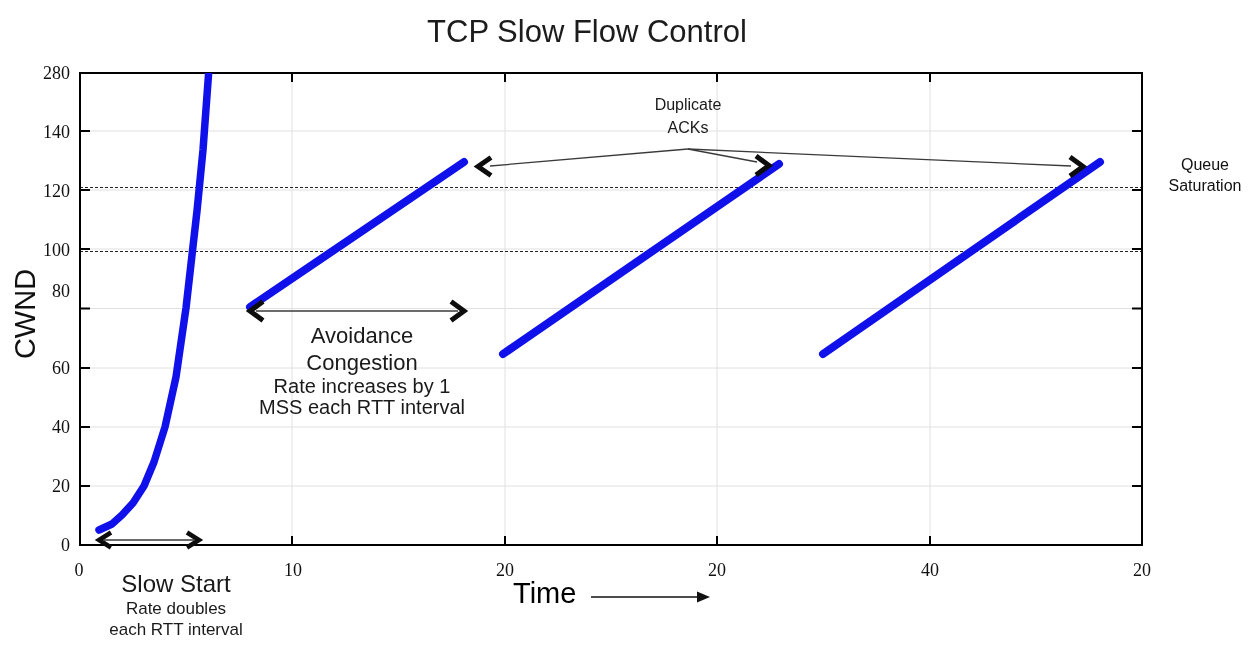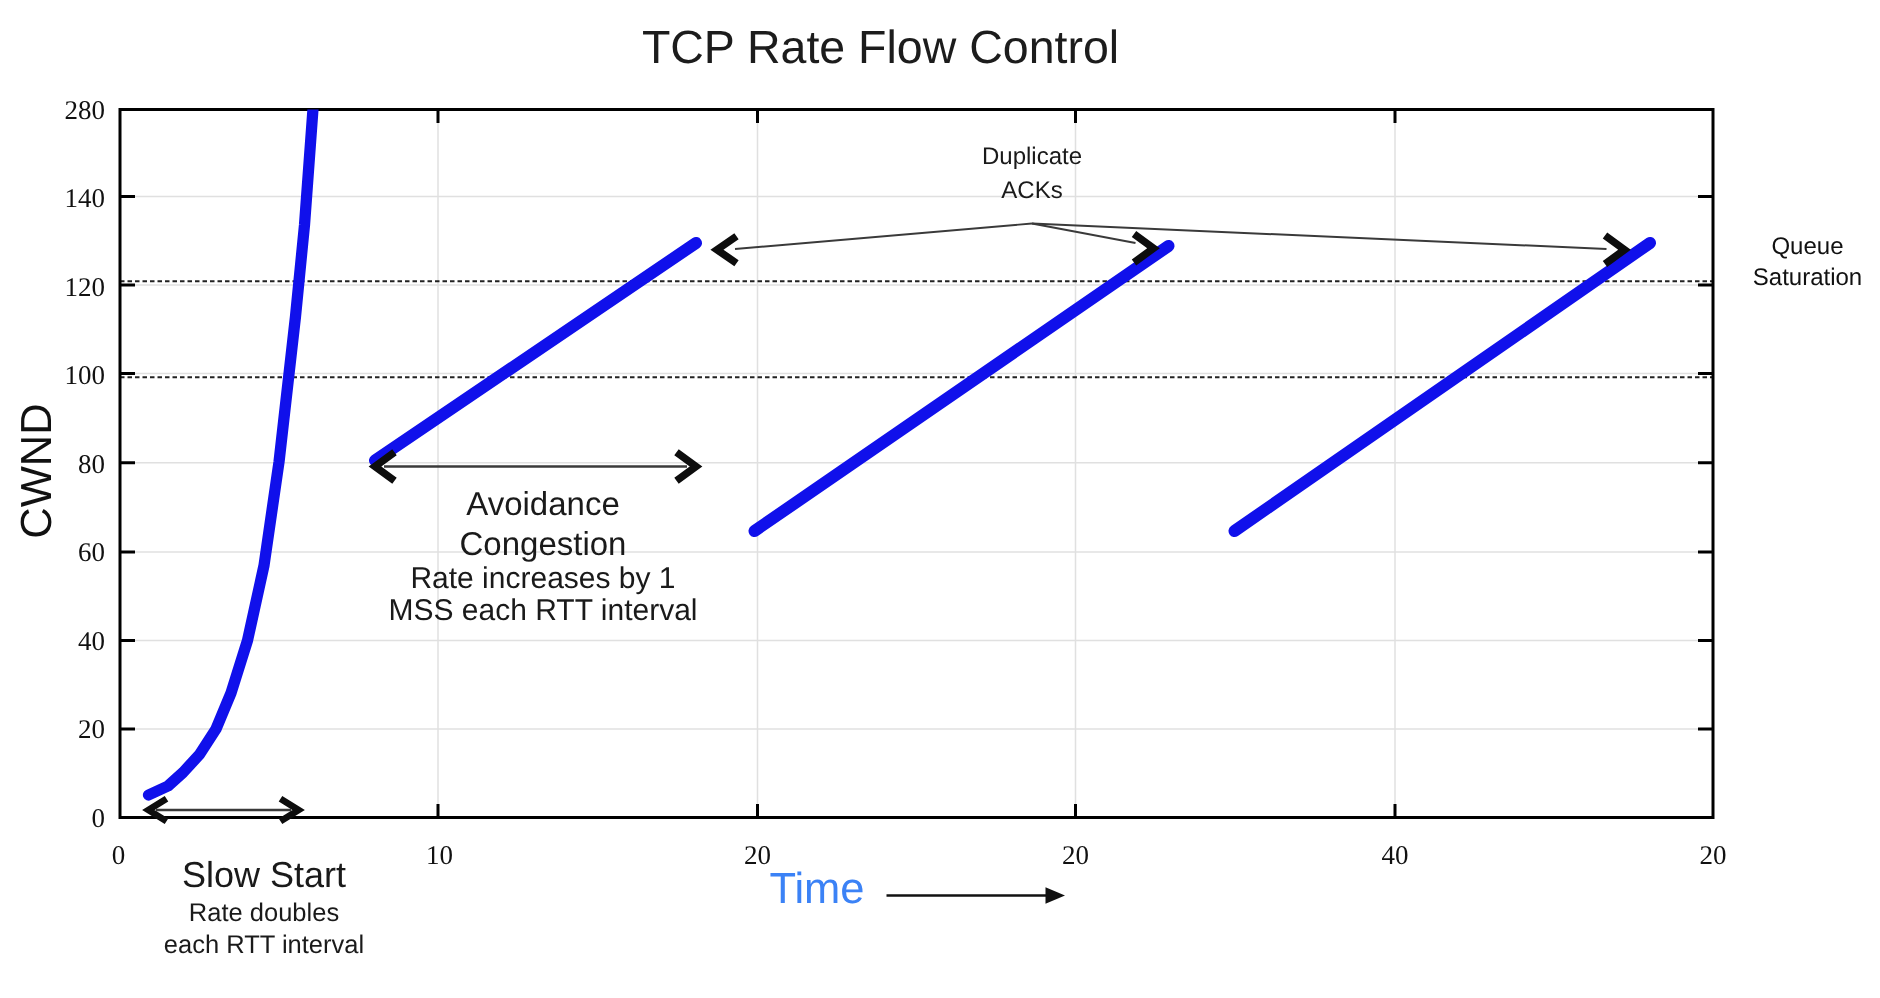--- a/index.html
+++ b/index.html
@@ -2,21 +2,21 @@
 <html><head>
 <meta charset="utf-8">
 <style>
   html,body{margin:0;padding:0;background:#fff;}
   .stage{position:relative;width:1253px;height:665px;background:#fff;overflow:hidden;
          font-family:"Liberation Sans",sans-serif;color:#1a1a1a;}
   .abs{position:absolute;}
   .title{left:287px;top:14px;width:600px;text-align:center;font-size:31px;color:#1c1c1c;}
   .ylabel{left:-54px;top:297px;width:160px;height:34px;text-align:center;font-size:29px;
           transform:rotate(-90deg);color:#111;}
-  .xlabel{left:513px;top:577px;font-size:29px;color:#3b82f6;}
+  .xlabel{left:513px;top:577px;font-size:29px;color:#000000;}
   .tick{font-family:"Liberation Serif",serif;font-size:18px;color:#111;}
   .ytick{width:52px;left:18px;text-align:right;height:20px;line-height:20px;}
   .xtick{width:60px;top:560px;text-align:center;height:20px;line-height:20px;}
   .anno{text-align:center;}
   .dup{left:608px;top:93px;width:160px;font-size:16px;line-height:23px;}
   .ca{left:242px;top:322px;width:240px;}
   .ca .big{font-size:22px;line-height:27px;}
   .ca .small{font-size:20px;line-height:21px;}
   .ss{left:70px;top:570px;width:212px;}
   .ss .big{font-size:24px;line-height:28px;}
@@ -116,29 +116,29 @@
         <polyline points="187,532.5 199,540 187,547.5"></polyline>
       </g>
     </g>
 
     <g>
       <line x1="591" y1="597" x2="699" y2="597" stroke="#111" stroke-width="1.7"></line>
       <polygon points="697,591.5 710,597 697,602.5" fill="#111"></polygon>
     </g>
   </svg>
 
-  <div class="abs title">TCP Rate Flow Control</div>
+  <div class="abs title">TCP Slow Flow Control</div>
   <div class="abs ylabel">CWND</div>
   <div class="abs xlabel">Time</div>
 
   <div class="abs tick ytick" style="top:535px">0</div>
   <div class="abs tick ytick" style="top:476px">20</div>
   <div class="abs tick ytick" style="top:417px">40</div>
   <div class="abs tick ytick" style="top:358px">60</div>
-  <div class="abs tick ytick" style="top:299px">80</div>
+  <div class="abs tick ytick" style="top:281px">80</div>
   <div class="abs tick ytick" style="top:240px">100</div>
   <div class="abs tick ytick" style="top:181px">120</div>
   <div class="abs tick ytick" style="top:122px">140</div>
   <div class="abs tick ytick" style="top:63px">280</div>
 
   <div class="abs tick xtick" style="left:49px">0</div>
   <div class="abs tick xtick" style="left:263px">10</div>
   <div class="abs tick xtick" style="left:475px">20</div>
   <div class="abs tick xtick" style="left:687px">20</div>
   <div class="abs tick xtick" style="left:900px">40</div>

